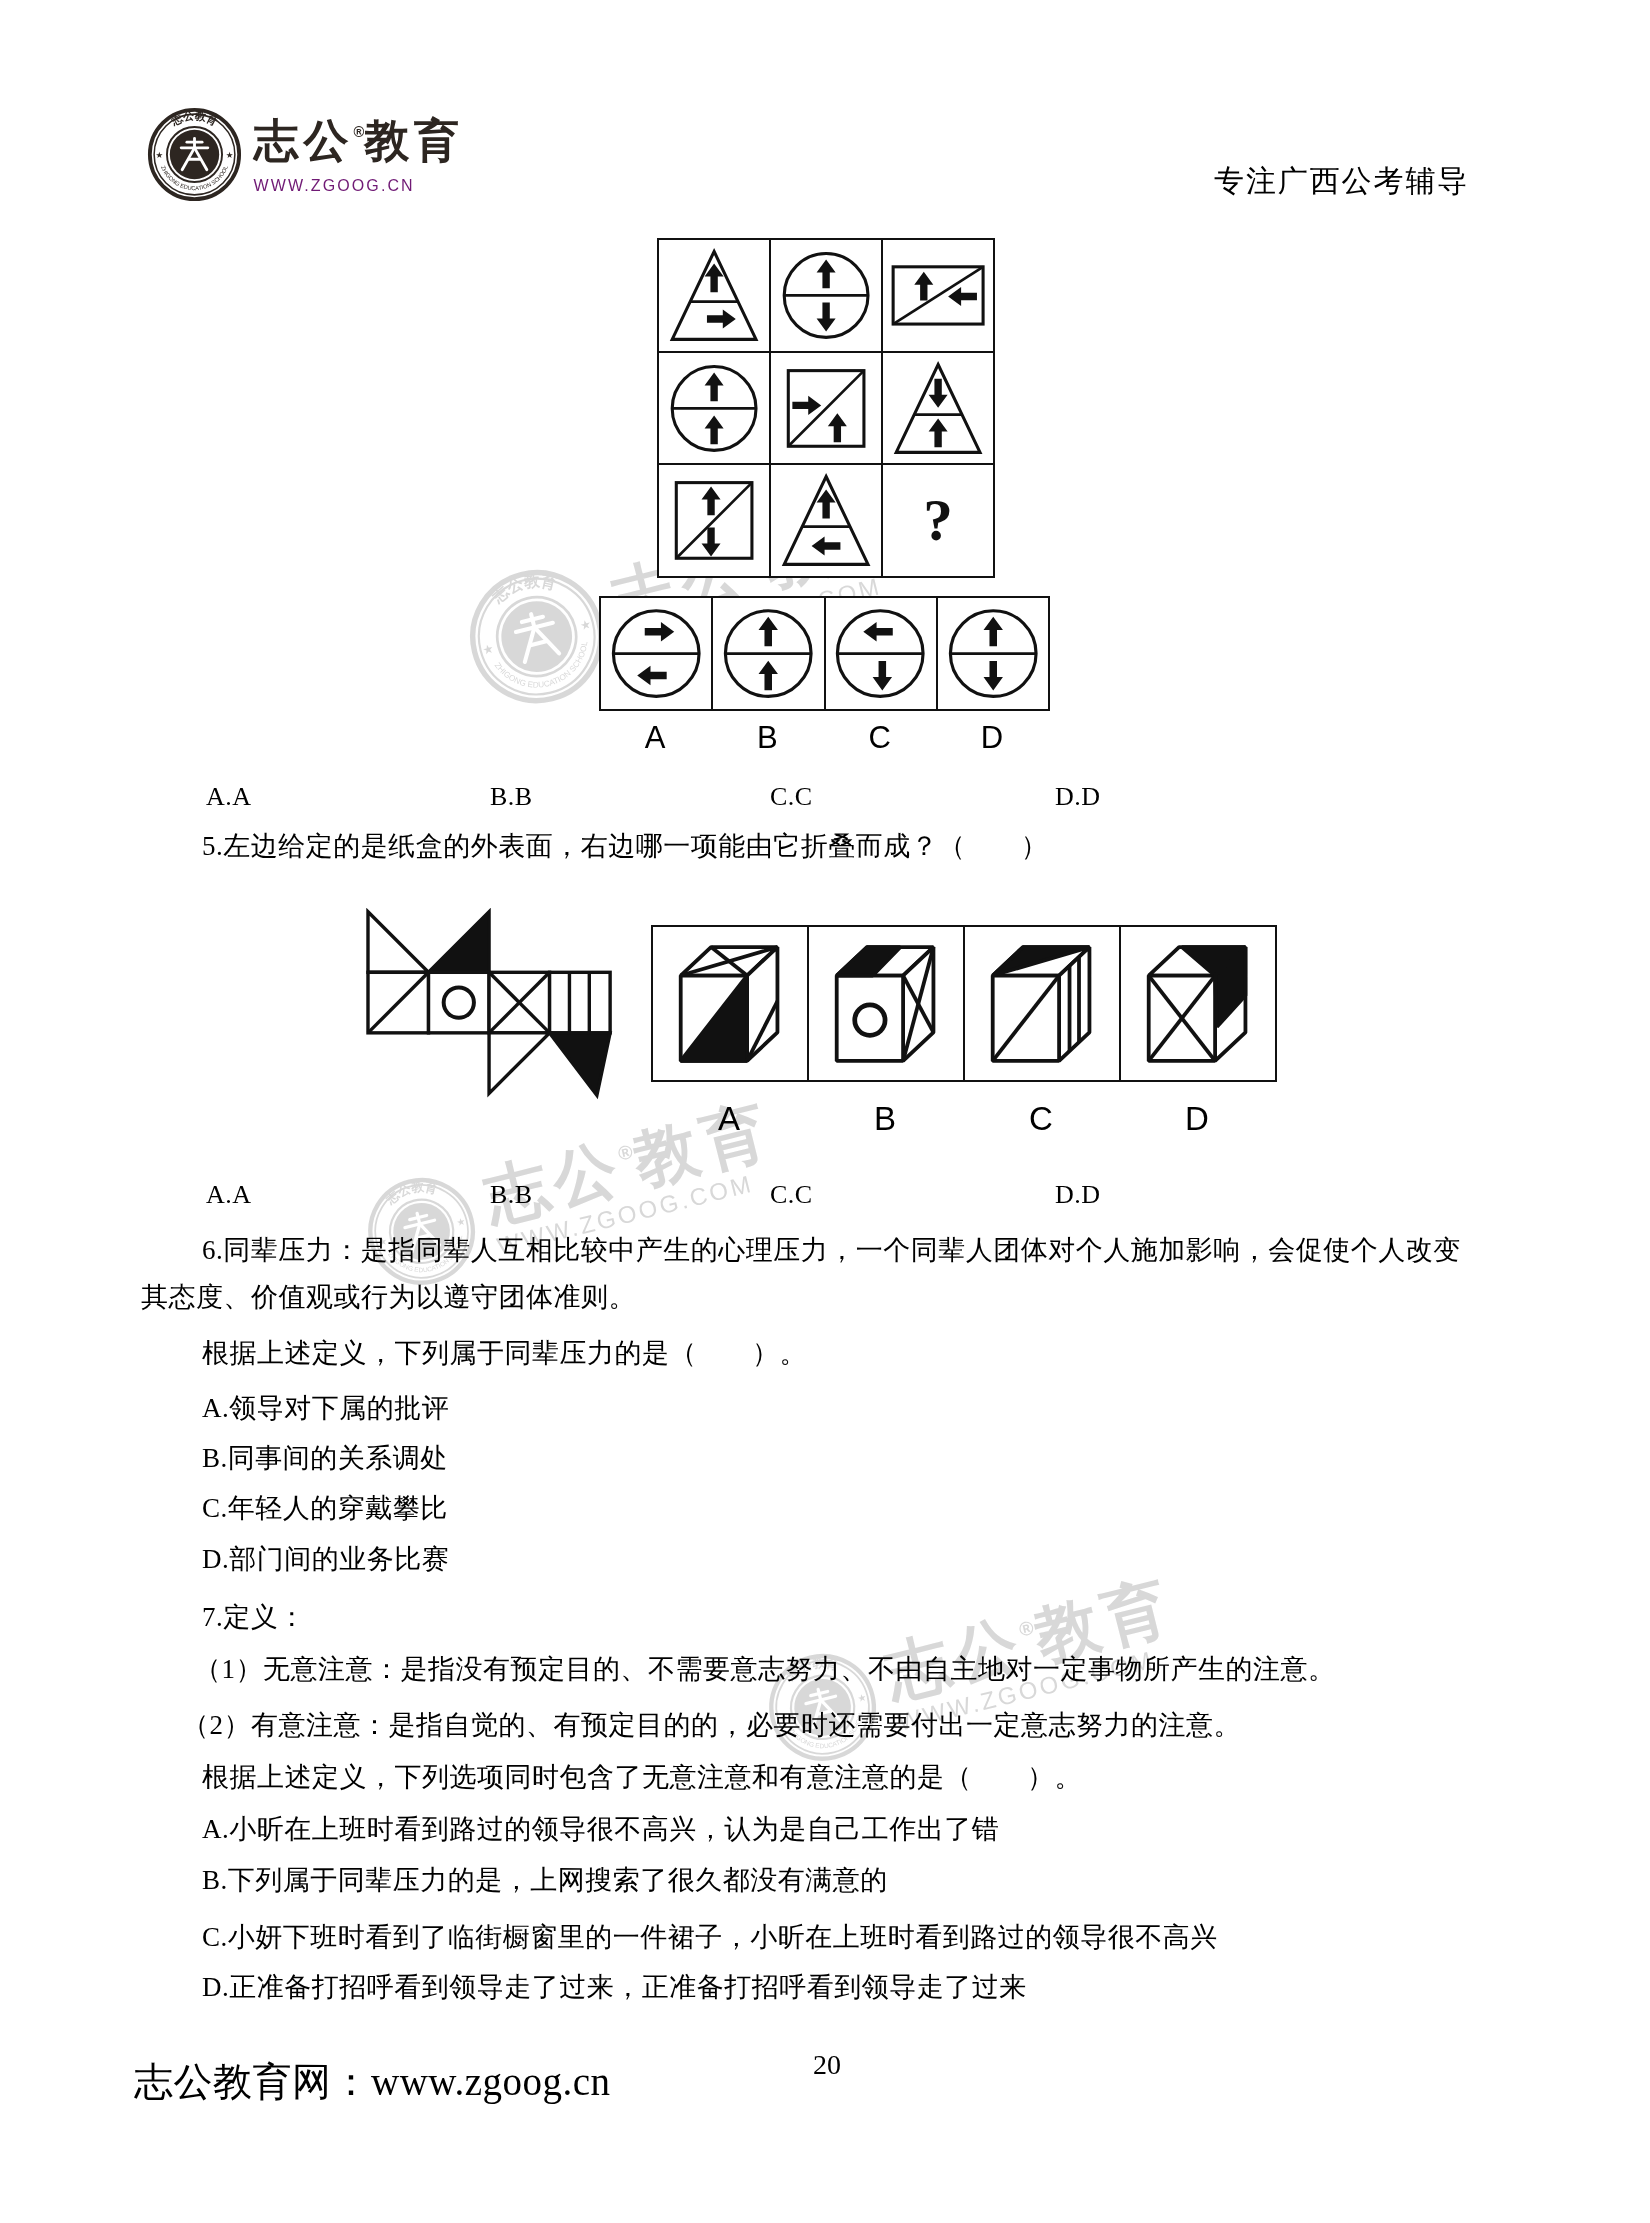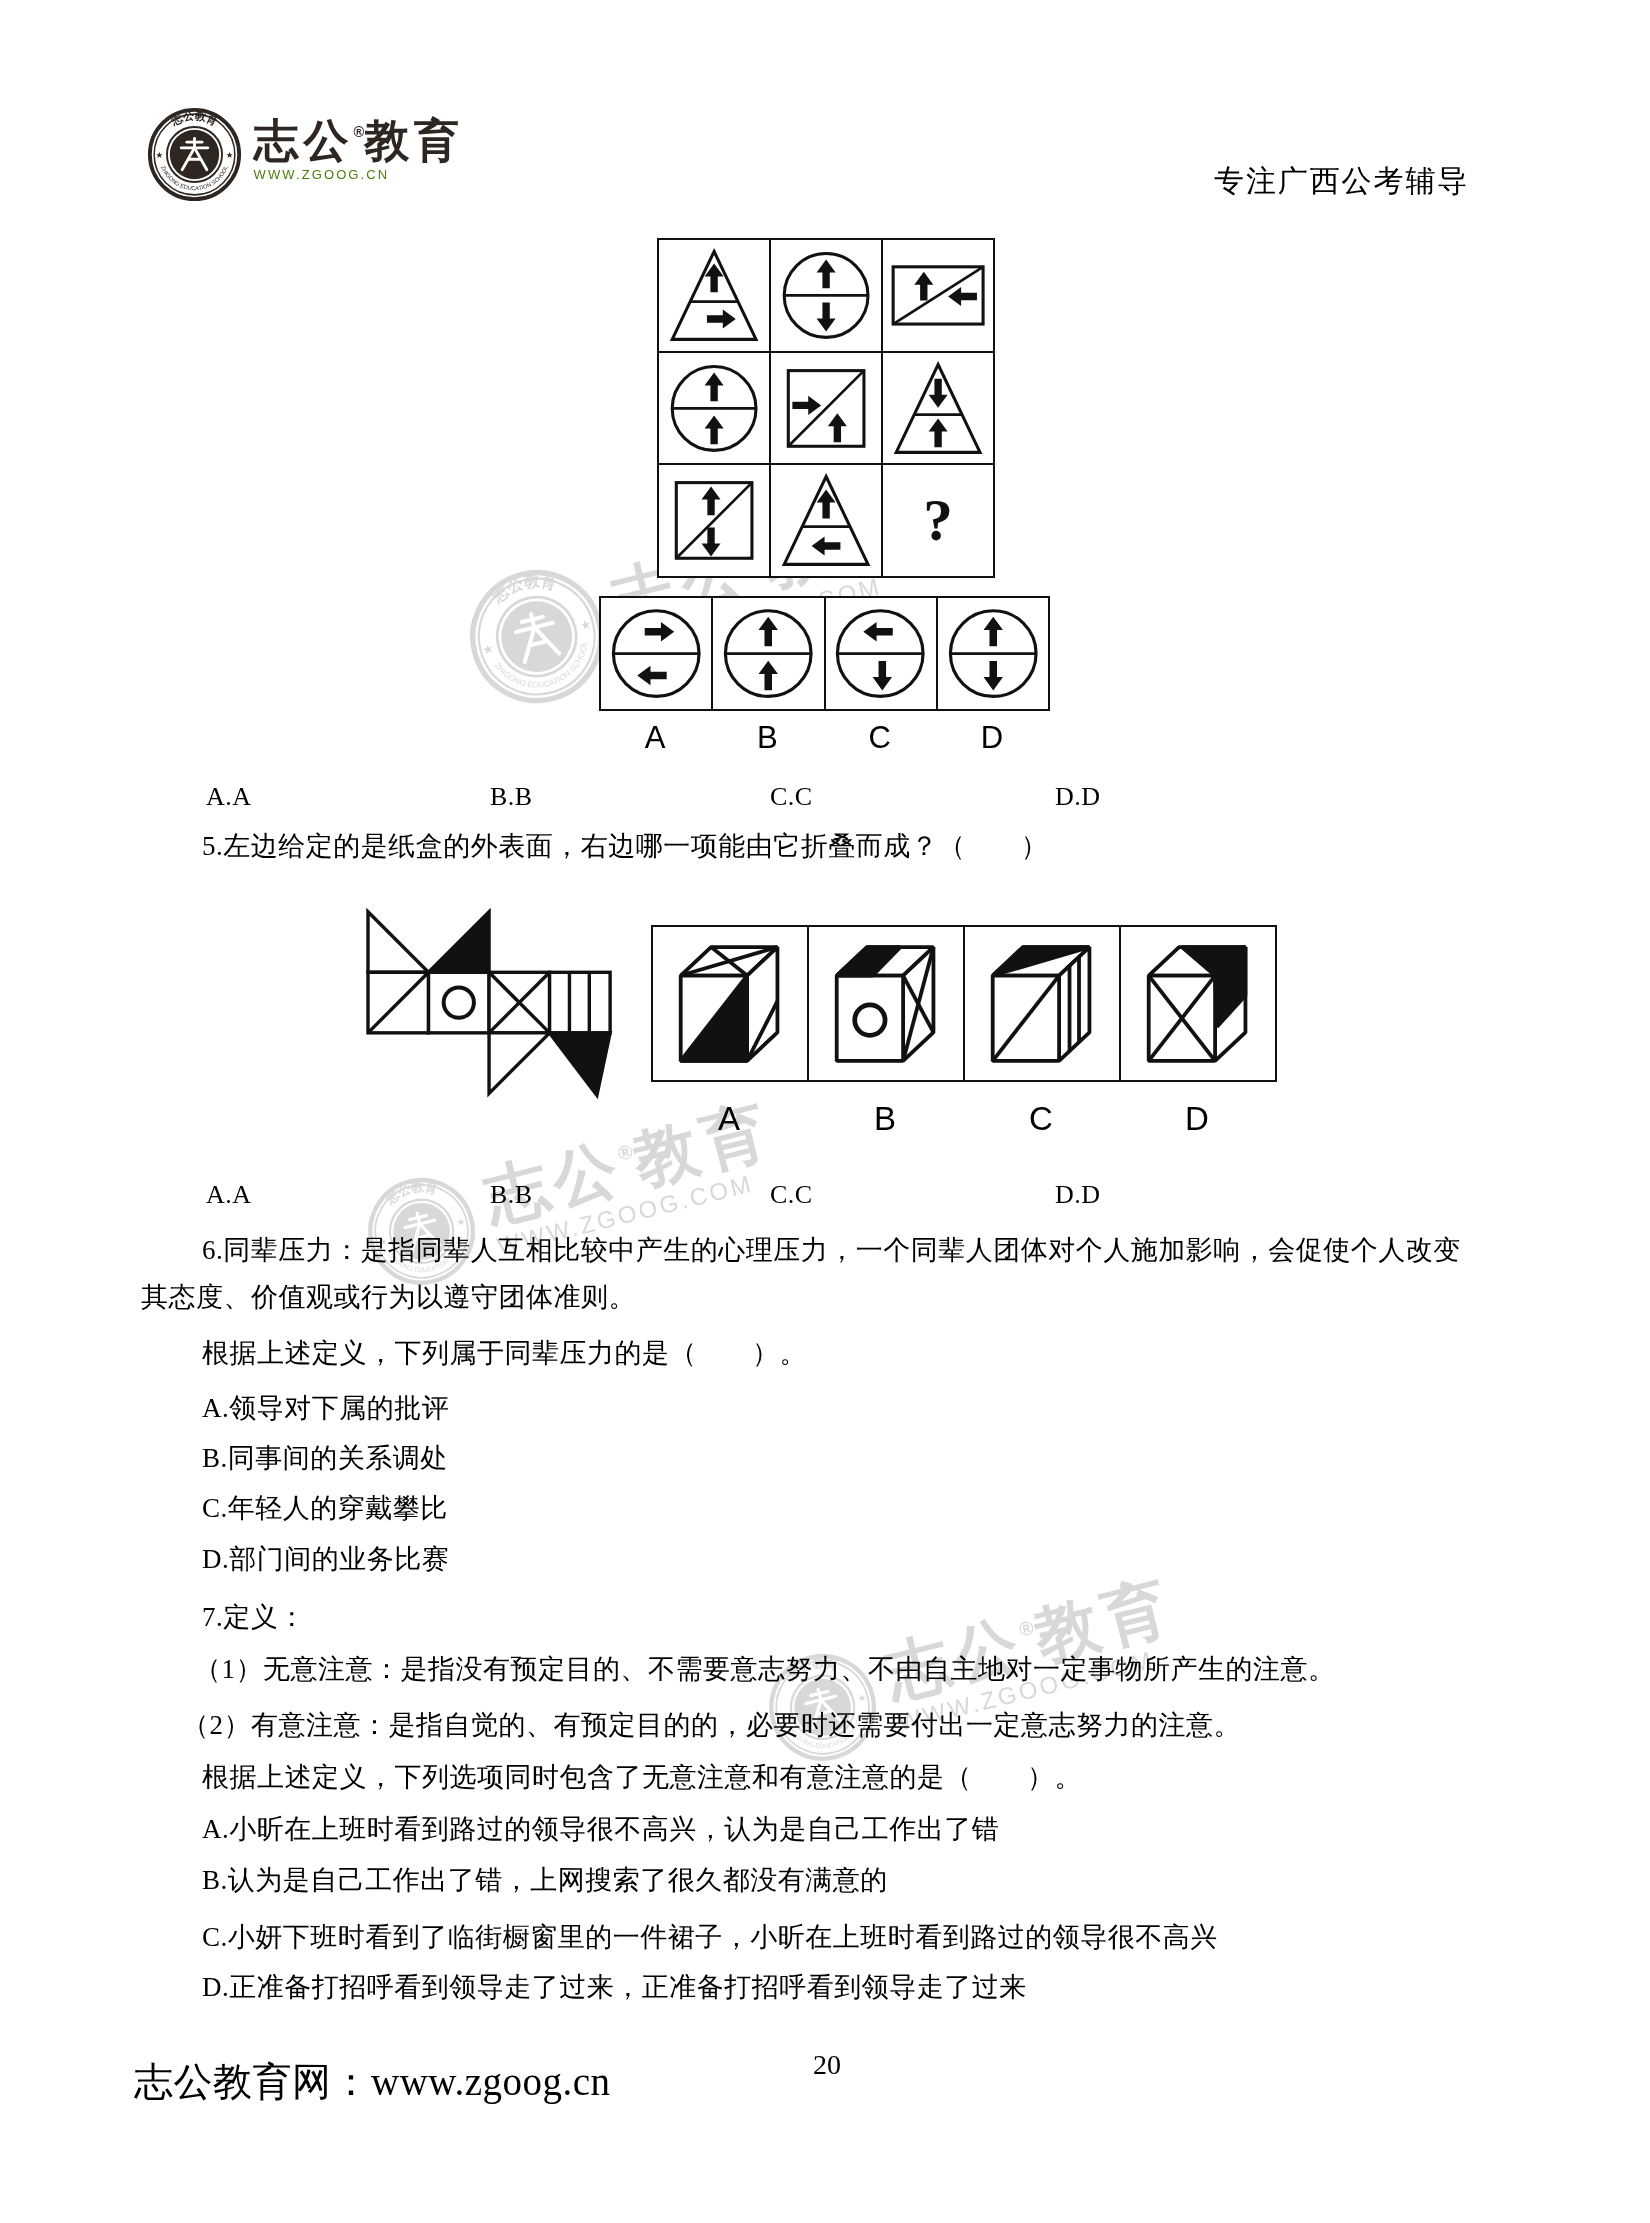--- a/index.html
+++ b/index.html
@@ -7,22 +7,22 @@
        font-family:"Liberation Serif",serif;color:#000;overflow:hidden}
 
   
   .logo{position:absolute;left:147px;top:107px;display:flex;align-items:flex-start;gap:11.6px;z-index:1}
   .seal{display:block}
   .seal-header{width:95px;height:95px;color:#2d2621}
   .logo-col{padding-top:9.7px}
   .logo-name{font-family:"Liberation Sans",sans-serif;font-weight:800;font-size:45px;
              letter-spacing:4.9px;color:#2d2621;line-height:1.05;white-space:nowrap}
   .logo-name sup{font-size:14.6px;vertical-align:19.4px;letter-spacing:0}
-  .logo-url{font-family:"Liberation Sans",sans-serif;font-size:13px;letter-spacing:2.1px;
-            color:#4d7c0f;margin-top:3px;white-space:nowrap}
+  .logo-url{font-family:"Liberation Sans",sans-serif;font-size:16px;letter-spacing:2.1px;
+            color:#701a75;margin-top:13px;white-space:nowrap}
   .tagline{position:absolute;left:1214px;top:161px;font-size:30px;font-weight:normal;
            letter-spacing:1.9px;white-space:nowrap;z-index:1}
 
   
   .wm{position:absolute;display:flex;align-items:center;gap:15.5px;color:#b9b9b9;opacity:.55;
       transform:rotate(-14deg);transform-origin:58px center;z-index:0;white-space:nowrap}
   .wm .seal{flex:0 0 auto}
   .wm-seal-lg{width:136px;height:136px}
   .wm-seal{width:109px;height:109px}
   .wm-name{font-family:"Liberation Sans",sans-serif;font-weight:800;font-size:64px;letter-spacing:5.8px;line-height:1}
@@ -354,19 +354,19 @@
 <div class="txt" style="left:202px;top:1392px">A.领导对下属的批评</div>
 <div class="txt" style="left:202px;top:1442px">B.同事间的关系调处</div>
 <div class="txt" style="left:202px;top:1492px">C.年轻人的穿戴攀比</div>
 <div class="txt" style="left:202px;top:1543px">D.部门间的业务比赛</div>
 
 <div class="txt" style="left:202px;top:1601px">7.定义：</div>
 <div class="txt" style="left:194px;top:1653px">（1）无意注意：是指没有预定目的、不需要意志努力、不由自主地对一定事物所产生的注意。</div>
 <div class="txt" style="left:182px;top:1709px">（2）有意注意：是指自觉的、有预定目的的，必要时还需要付出一定意志努力的注意。</div>
 <div class="txt" style="left:202px;top:1761px">根据上述定义，下列选项同时包含了无意注意和有意注意的是（　　）。</div>
 <div class="txt" style="left:202px;top:1813px">A.小昕在上班时看到路过的领导很不高兴，认为是自己工作出了错</div>
-<div class="txt" style="left:202px;top:1864px">B.认为是自己工作出了错，上网搜索了很久都没有满意的</div>
+<div class="txt" style="left:202px;top:1864px">B.下列属于同辈压力的是，上网搜索了很久都没有满意的</div>
 <div class="txt" style="left:202px;top:1921px">C.小妍下班时看到了临街橱窗里的一件裙子，小昕在上班时看到路过的领导很不高兴</div>
 <div class="txt" style="left:202px;top:1971px">D.正准备打招呼看到领导走了过来，正准备打招呼看到领导走了过来</div>
 
 <div class="footer-site">志公教育网：www.zgoog.cn</div>
 <div class="footer-page">20</div>
 
 
 </body></html>

